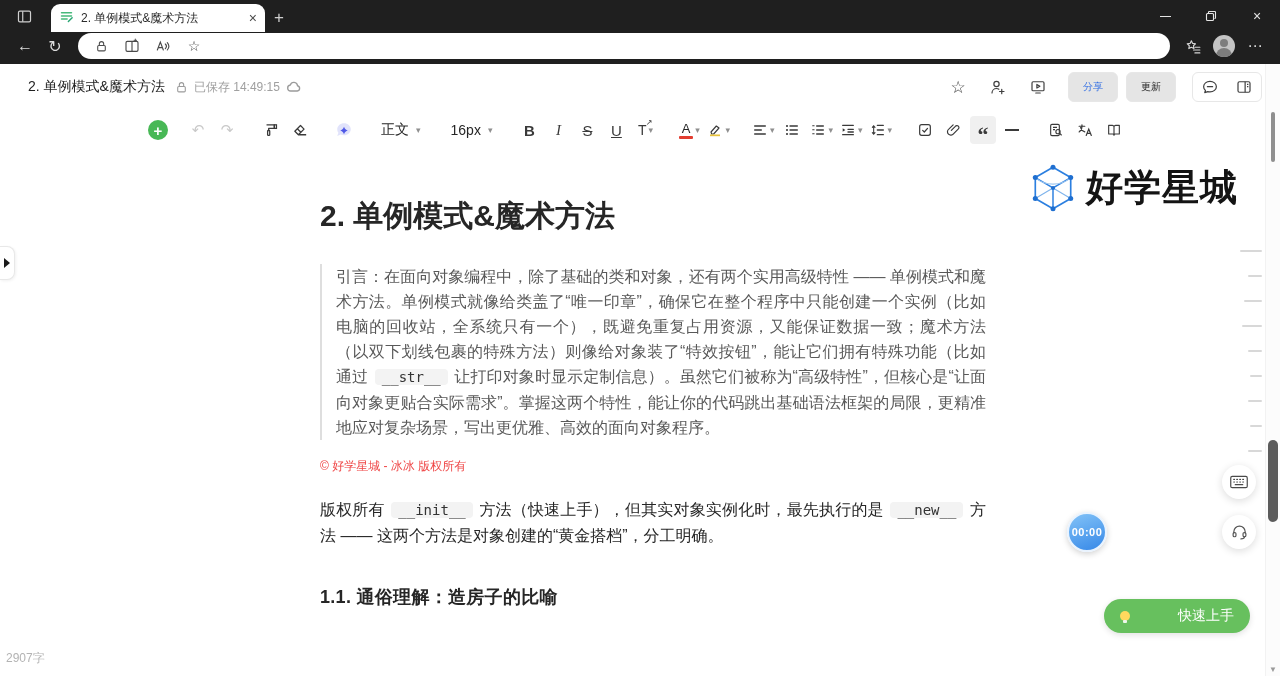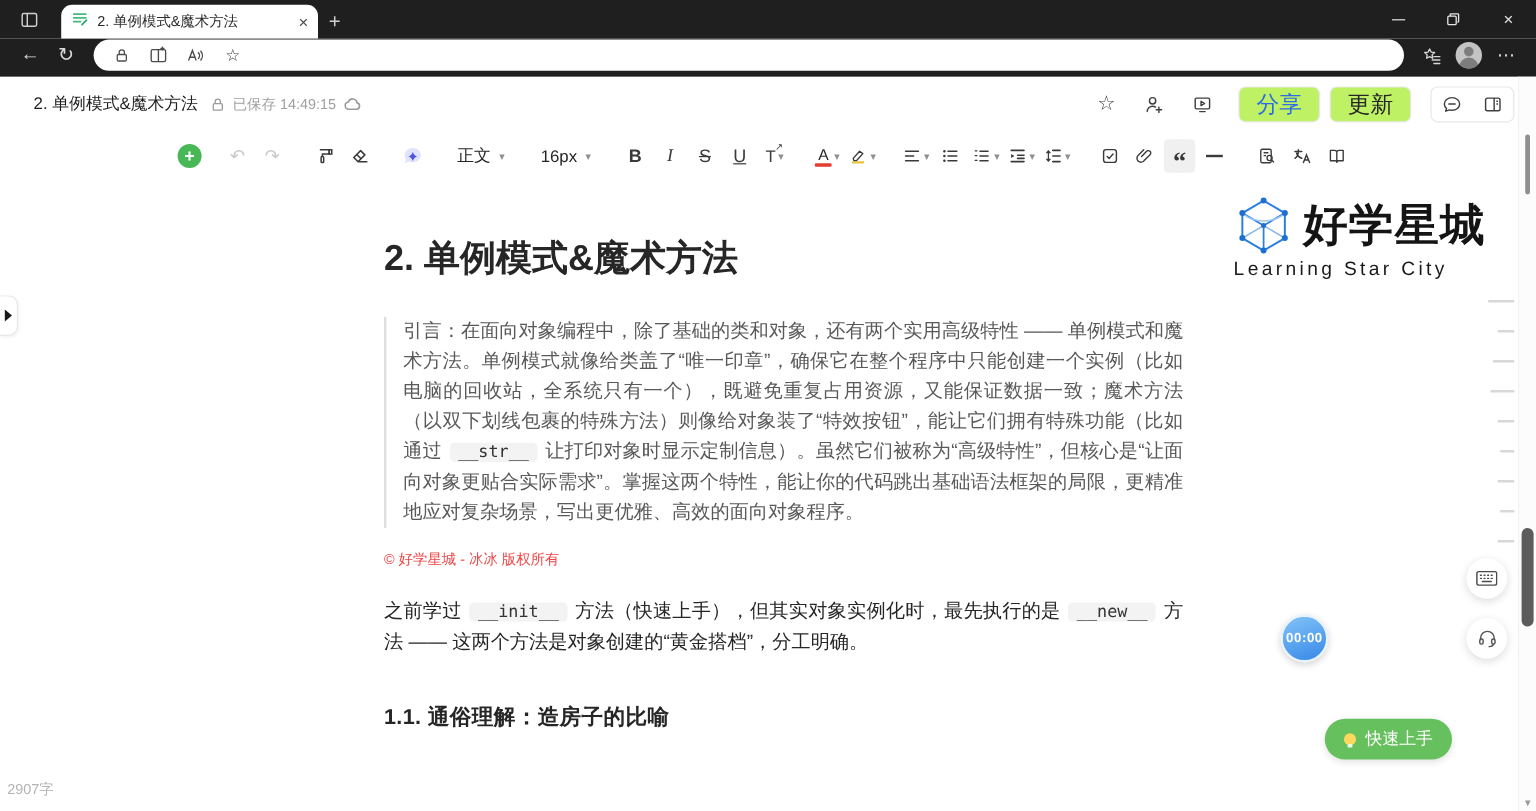--- a/index.html
+++ b/index.html
@@ -31,22 +31,22 @@
   .avatar { width:22px; height:22px; border-radius:50%; background:#c4c4c4; position:relative; overflow:hidden; margin:0 5px; }
   .av-head { position:absolute; left:7px; top:4px; width:8px; height:8px; border-radius:50%; background:#7d7d7d; }
   .av-body { position:absolute; left:3px; top:13px; width:16px; height:10px; border-radius:8px 8px 0 0; background:#7d7d7d; }
 
   
   .doc-header { height:46px; background:#fff; display:flex; align-items:center; padding:0 18px 0 28px; }
   .doc-title { font-size:14px; color:#1f1f1f; }
   .save-status { font-size:12px; color:#a0a0a0; margin-left:10px; display:flex; align-items:center; gap:6px; }
   .dh-right { margin-left:auto; display:flex; align-items:center; gap:8px; }
   .dh-ic { width:32px; height:30px; display:flex; align-items:center; justify-content:center; color:#3f3f3f; font-size:17px; }
-  .hbtn { height:30px; padding:0 14px; border:1px solid #e7e7e7; border-radius:6px; font-size:19px;
-    display:flex; align-items:center; background:#bef264; }
+  .hbtn { height:30px; padding:0 14px; border:1px solid #e7e7e7; border-radius:6px; font-size:10px;
+    display:flex; align-items:center; background:#e5e5e5; }
   .hbtn.share { color:#2e6ce3; margin-left:6px; }
   .hbtn.update { color:#262626; }
   .hgroup { height:30px; border:1px solid #e7e7e7; border-radius:6px; display:flex; align-items:center; margin-left:8px; }
   .hgroup .dh-ic { width:34px; }
 
   
   .etoolbar { height:40px; display:flex; align-items:center; padding-left:148px; gap:3px; }
   .ti { min-width:26px; height:28px; display:flex; align-items:center; justify-content:center;
     border-radius:4px; color:#3a3a3a; font-size:15px; padding:0 2px; }
   .ti.disabled { color:#c9c9c9; }
@@ -99,21 +99,21 @@
 
   .float-btn { position:absolute; width:34px; height:34px; border-radius:50%; background:#fff;
     box-shadow:0 2px 8px rgba(0,0,0,.14); display:flex; align-items:center; justify-content:center; }
   .kb-btn { left:1222px; top:465px; }
   .hs-btn { left:1222px; top:515px; }
   .timer { position:absolute; left:1067px; top:512px; width:40px; height:40px; border-radius:50%;
     background:linear-gradient(160deg,#7bbdf6 10%,#3e8ee9 90%); border:2px solid #e9f3fe;
     box-shadow:0 2px 6px rgba(0,0,0,.18); color:#fff; display:flex; align-items:center; justify-content:center;
     font-size:11px; font-weight:700; letter-spacing:.5px; }
   .quick-start { position:absolute; left:1104px; top:599px; height:34px; padding:0 16px; border-radius:17px;
-    background:#67c05e; color:#fff; font-size:14px; display:flex; align-items:center; box-shadow:0 2px 6px rgba(0,0,0,.12); }
+    background:#67c05e; color:#fff; font-size:14px; display:flex; align-items:center; box-shadow:0 2px 6px rgba(0,0,0,.12);gap:40px; }
   .bulb { width:10px; height:10px; background:#ffd95e; border-radius:50%; position:relative; display:inline-block; margin-right:8px; }
   .bulb:after { content:""; position:absolute; left:3px; top:9px; width:4px; height:3px; background:#eef7ec; border-radius:1px; }
 
   .word-count { position:absolute; left:6px; top:650px; font-size:12px; color:#b3b3b3; }
   .side-handle { position:absolute; left:0; top:246px; width:15px; height:34px; background:#fff;
     border:1px solid #e8e8e8; border-left:none; border-radius:0 8px 8px 0;
     box-shadow:1px 1px 3px rgba(0,0,0,.06); display:flex; align-items:center; justify-content:center; }
   .side-handle i { display:block; width:0; height:0; border-top:5px solid transparent; border-bottom:5px solid transparent; border-left:6px solid #1a1a1a; }
 </style>
 </head>
@@ -375,21 +375,21 @@
     <div class="h1">2. 单例模式&amp;魔术方法</div>
 
     <div class="quote">
       <span>引言：在面向对象编程中，除了基础的类和对象，还有两个实用高级特性 —— 单例模式和魔术方法。单例模式就像给类盖了“唯一印章”，确保它在整个程序中只能创建一个实例（比如电脑的回收站，全系统只有一个），既避免重复占用资源，又能保证数据一致；魔术方法（以双下划线包裹的特殊方法）则像给对象装了“特效按钮”，能让它们拥有特殊功能（比如通过 </span><span class="chip">__str__</span><span> 让打印对象时显示定制信息）。虽然它们被称为“高级特性”，但核心是“让面向对象更贴合实际需求”。掌握这两个特性，能让你的代码跳出基础语法框架的局限，更精准地应对复杂场景，写出更优雅、高效的面向对象程序。</span>
     </div>
 
     <div class="copyright">© 好学星城 - 冰冰 版权所有</div>
 
 
     <div class="para">
-      <span>之前学过 </span><span class="chip">__init__</span><span> 方法（快速上手），但其实对象实例化时，最先执行的是 </span><span class="chip">__new__</span><span> 方法 —— 这两个方法是对象创建的“黄金搭档”，分工明确。</span>
+      <span>版权所有 </span><span class="chip">__init__</span><span> 方法（快速上手），但其实对象实例化时，最先执行的是 </span><span class="chip">__new__</span><span> 方法 —— 这两个方法是对象创建的“黄金搭档”，分工明确。</span>
     </div>
 
     <div class="h3">1.1. 通俗理解：造房子的比喻</div>
 
   </div>
 </div>
 
 <div class="logo">
   <div class="logo-row">
     <svg width="50" height="50" viewBox="0 0 48 48" fill="none">
@@ -400,21 +400,20 @@
       <circle cx="24" cy="4" r="2.4" fill="#1f6fd0"></circle>
         <circle cx="41" cy="14" r="2.4" fill="#1f6fd0"></circle>
         <circle cx="41" cy="34" r="2.4" fill="#1f6fd0"></circle>
         <circle cx="24" cy="44" r="2.4" fill="#1f6fd0"></circle>
         <circle cx="7" cy="34" r="2.4" fill="#1f6fd0"></circle>
         <circle cx="7" cy="14" r="2.4" fill="#1f6fd0"></circle>
         <circle cx="24" cy="24" r="2" fill="#1f6fd0"></circle>
     </svg>
     <span class="logo-title">好学星城</span>
   </div>
-  <div class="logo-sub">Learning Star City</div>
 </div>
 
 <div class="outline-rail">
   <div style="width:22px"></div>
   <div style="width:14px"></div>
   <div style="width:18px"></div>
   <div style="width:20px"></div>
   <div style="width:14px"></div>
   <div style="width:12px"></div>
   <div style="width:14px"></div>

